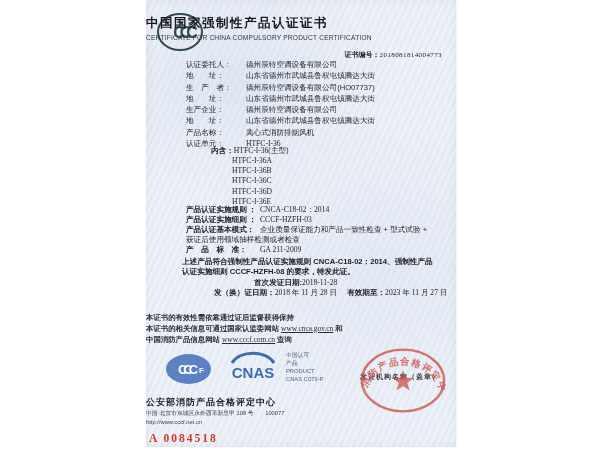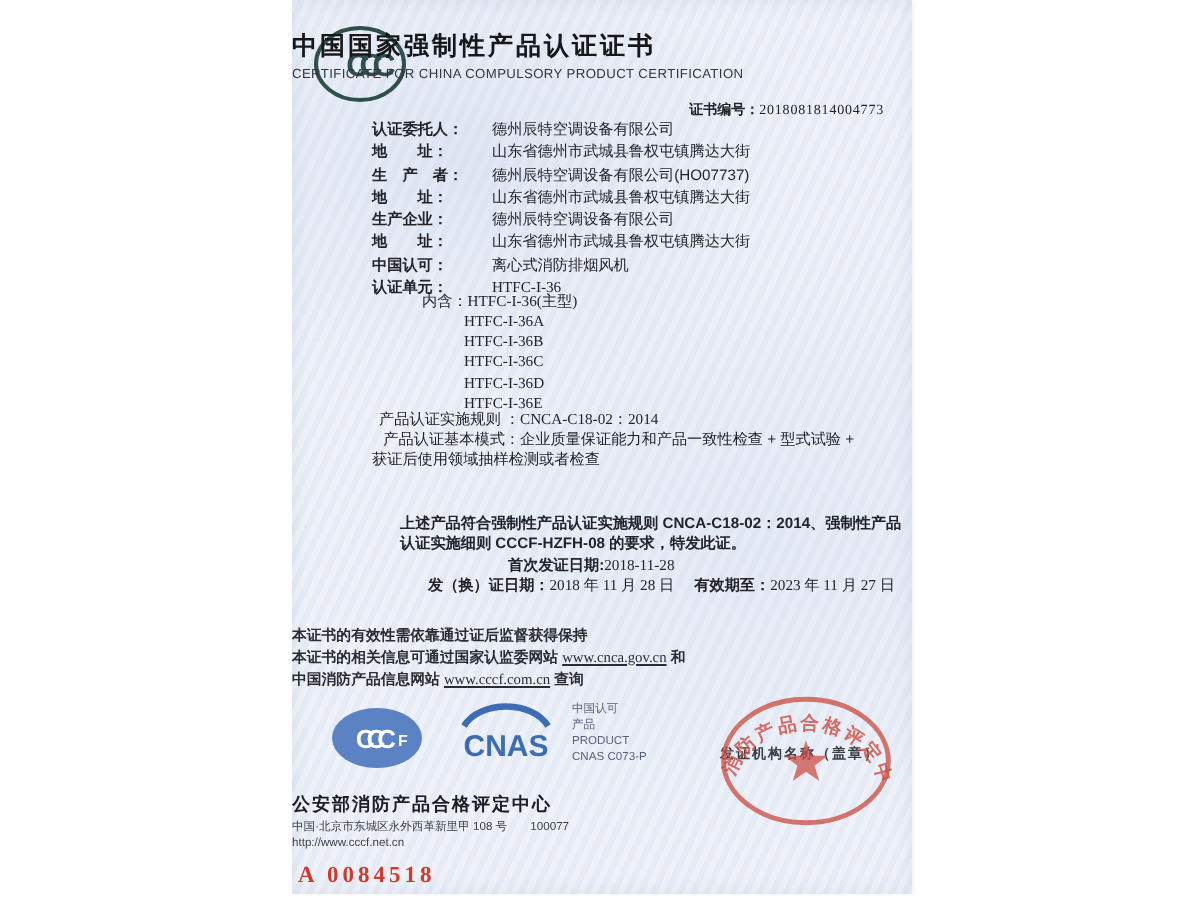--- a/index.html
+++ b/index.html
@@ -23,27 +23,27 @@
   .abs { position:absolute; }
   .ctr { left:0; right:0; text-align:left; }
   .title-cn { top:15px; font-size:12.5px; font-weight:bold; letter-spacing:1.5px; color:#17181c; }
   .title-en { top:34px; font-size:6.6px; letter-spacing:0.2px; color:#33363d; }
   .certno { top:50px; right:14px; font-size:7px; }
   .certno .num { font-family:"Liberation Serif", serif; letter-spacing:0.4px; }
   .b { font-weight:bold; }
   .serif { font-family:"Liberation Serif", serif; }
 
   .fields { left:40px; top:59px; font-size:7.6px; line-height:11.3px; white-space:nowrap; }
-  .fields .lbl { display:inline-block; min-width:60px; font-weight:bold; }
+  .fields .lbl { display:inline-block; min-width:60px; font-weight:normal; }
   .models { left:65px; top:146px; font-size:7.6px; line-height:10.15px; white-space:nowrap; }
-  .models .lbl { font-weight:normal; }
+  .models .lbl { font-weight:bold; }
   .models .item { padding-left:21px; }
   .rules { left:40px; top:205px; font-size:7.6px; line-height:10.1px; white-space:nowrap; }
-  .rules .lbl { display:inline-block; min-width:74px; font-weight:normal;text-align:right; }
-  .statement { left:54px; top:256.5px; font-size:7.6px; line-height:10.4px; font-weight:600; white-space:nowrap; }
+  .rules .lbl { display:inline-block; min-width:74px; font-weight:bold; }
+  .statement { left:36px; top:256.5px; font-size:7.6px; line-height:10.4px; font-weight:600; white-space:nowrap; }
   .first-issue { left:108px; top:277.5px; font-size:7.6px; white-space:nowrap; }
   .issue-line { left:40px; top:287.5px; font-size:7.6px; white-space:nowrap;margin-left:28px; }
   .gap { display:inline-block; width:10px; }
 
   .notes { top:311.5px; font-size:7.4px; line-height:11.3px; font-weight:600; color:#2b2d33; }
   .notes .lnk { text-decoration:underline; font-weight:500; font-family:"Liberation Serif", serif;margin-top:20px; }
 
   .ccc-logo { left:10px; top:12px; }
   .cccf-logo { left:19px; top:353px; }
   .cnas-logo { left:81px; top:348px;text-align:right; }
@@ -80,37 +80,39 @@
     <span class="b">证书编号：</span><span class="num">2018081814004773</span>
   </div>
 
   <div class="abs fields">
     <div><span class="lbl">认证委托人：</span><span>德州辰特空调设备有限公司</span></div>
     <div><span class="lbl">地　　址：</span><span>山东省德州市武城县鲁权屯镇腾达大街</span></div>
     <div><span class="lbl">生　产　者：</span><span>德州辰特空调设备有限公司(HO07737)</span></div>
     <div><span class="lbl">地　　址：</span><span>山东省德州市武城县鲁权屯镇腾达大街</span></div>
     <div><span class="lbl">生产企业：</span><span>德州辰特空调设备有限公司</span></div>
     <div><span class="lbl">地　　址：</span><span>山东省德州市武城县鲁权屯镇腾达大街</span></div>
-    <div><span class="lbl">中国认可：</span><span>离心式消防排烟风机</span></div>
+    <div><span class="lbl">产品名称：</span><span>离心式消防排烟风机</span></div>
     <div><span class="lbl">认证单元：</span><span class="serif">HTFC-I-36</span></div>
   </div>
 
   <div class="abs models">
     <div><span class="lbl">内含：</span><span class="serif">HTFC-I-36(主型)</span></div>
     <div class="item serif">HTFC-I-36A</div>
     <div class="item serif">HTFC-I-36B</div>
     <div class="item serif">HTFC-I-36C</div>
     <div class="item serif">HTFC-I-36D</div>
     <div class="item serif">HTFC-I-36E</div>
   </div>
 
   <div class="abs rules">
     <div><span class="lbl">产品认证实施规则 ：</span><span class="serif">CNCA-C18-02：2014</span></div>
+    <div><span class="lbl">产品认证实施细则 ：</span><span class="serif">CCCF-HZFH-03</span></div>
     <div><span class="lbl">产品认证基本模式：</span><span>企业质量保证能力和产品一致性检查 + 型式试验 +</span></div>
     <div><span>获证后使用领域抽样检测或者检查</span></div>
+    <div><span class="lbl">产　品　标　准：</span><span class="serif">GA 211-2009</span></div>
   </div>
 
   <div class="abs statement">
     <div>上述产品符合强制性产品认证实施规则 CNCA-C18-02：2014、强制性产品</div>
     <div>认证实施细则 CCCF-HZFH-08 的要求，特发此证。</div>
   </div>
 
   <div class="abs first-issue">
     <span class="b">首次发证日期:</span><span class="serif">2018-11-28</span>
   </div>

